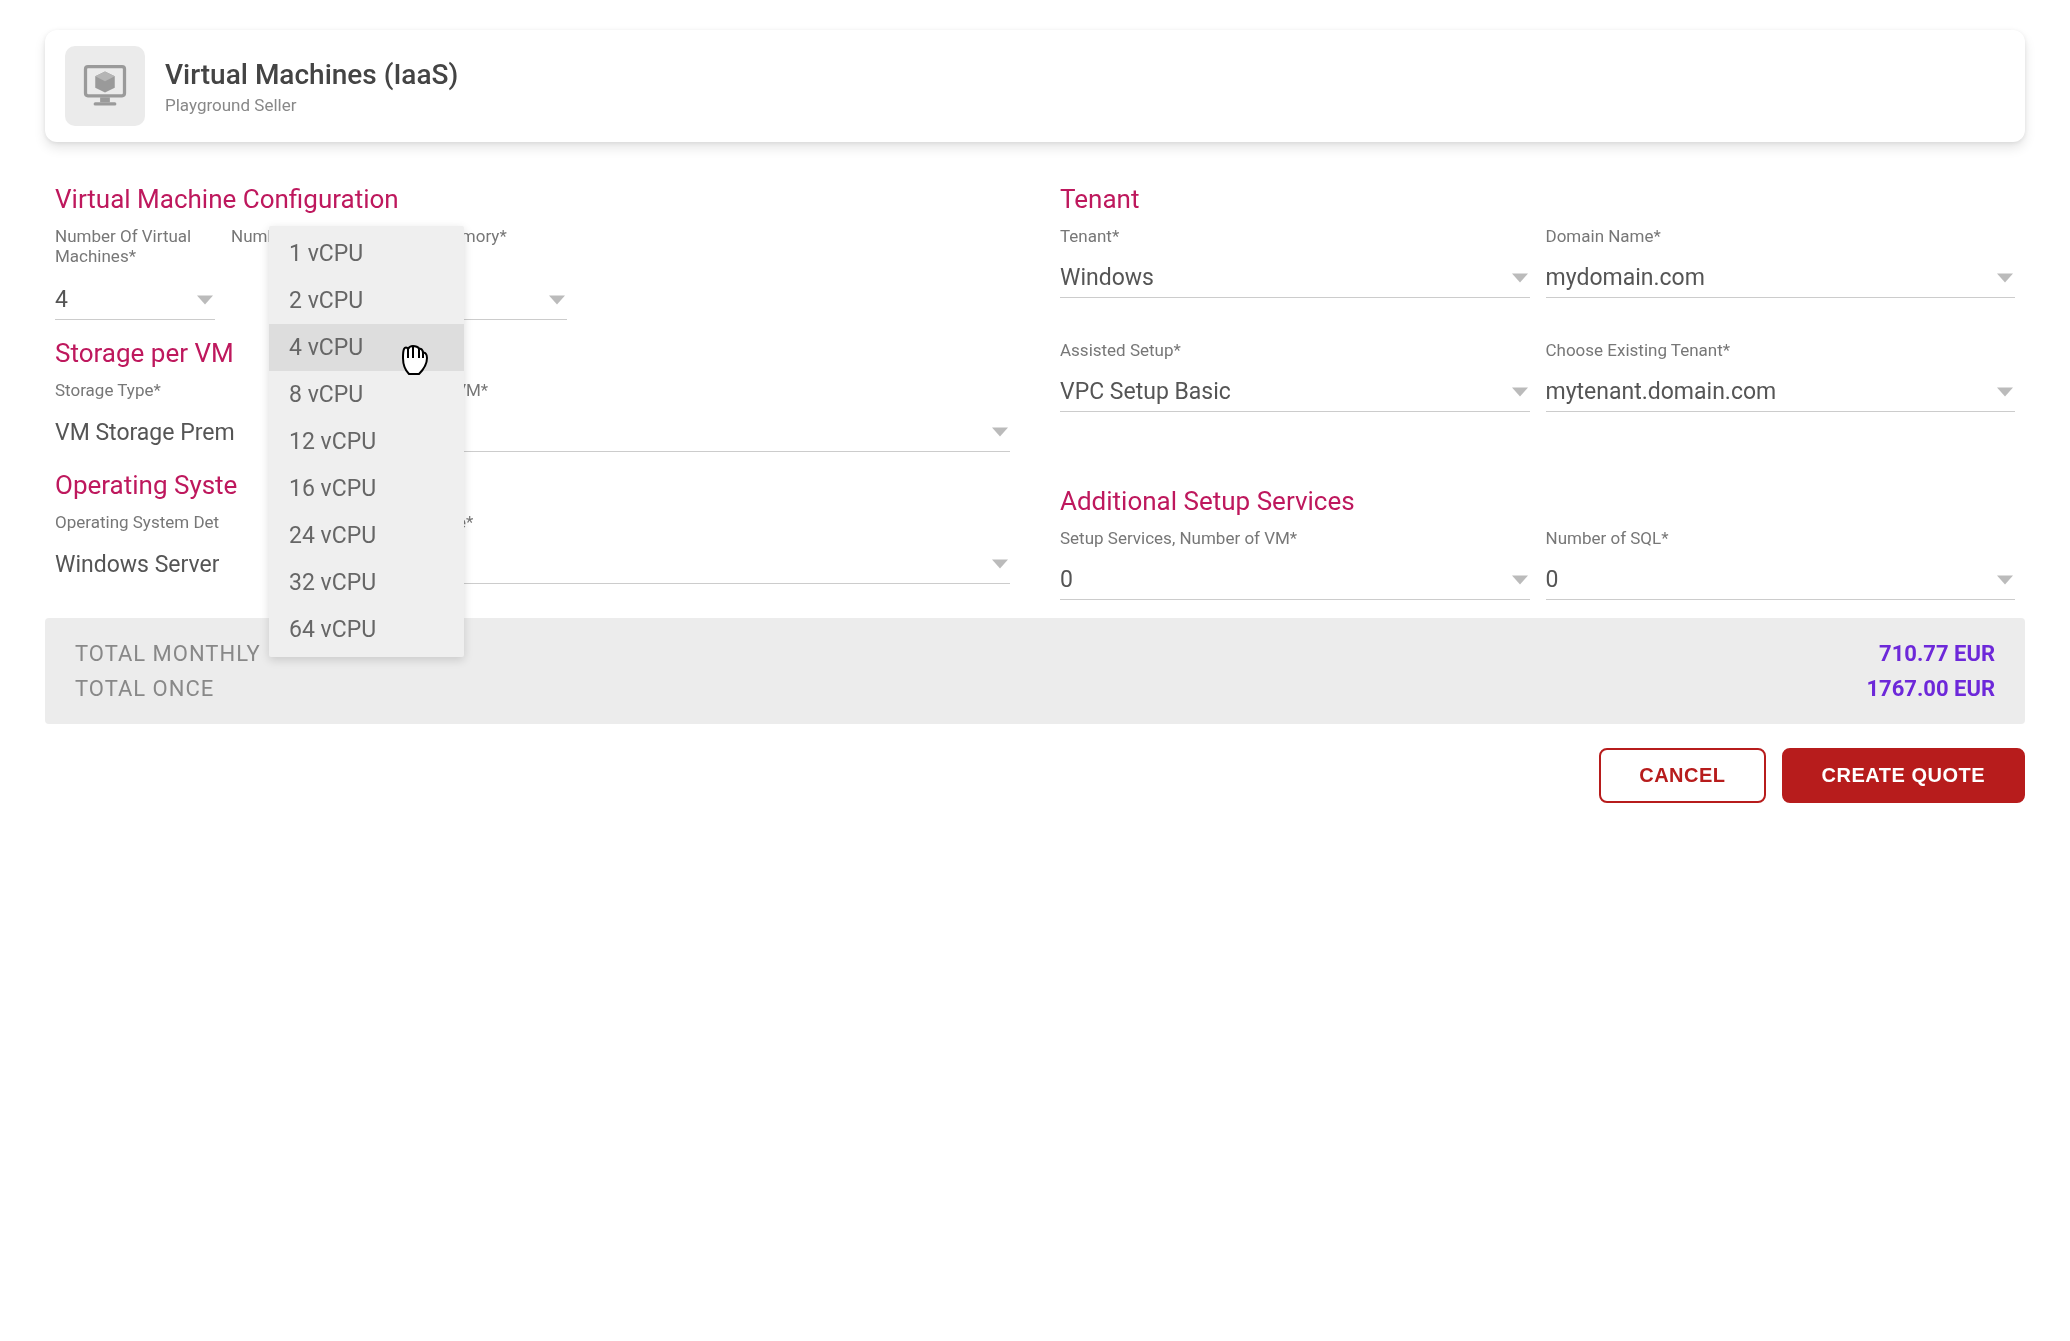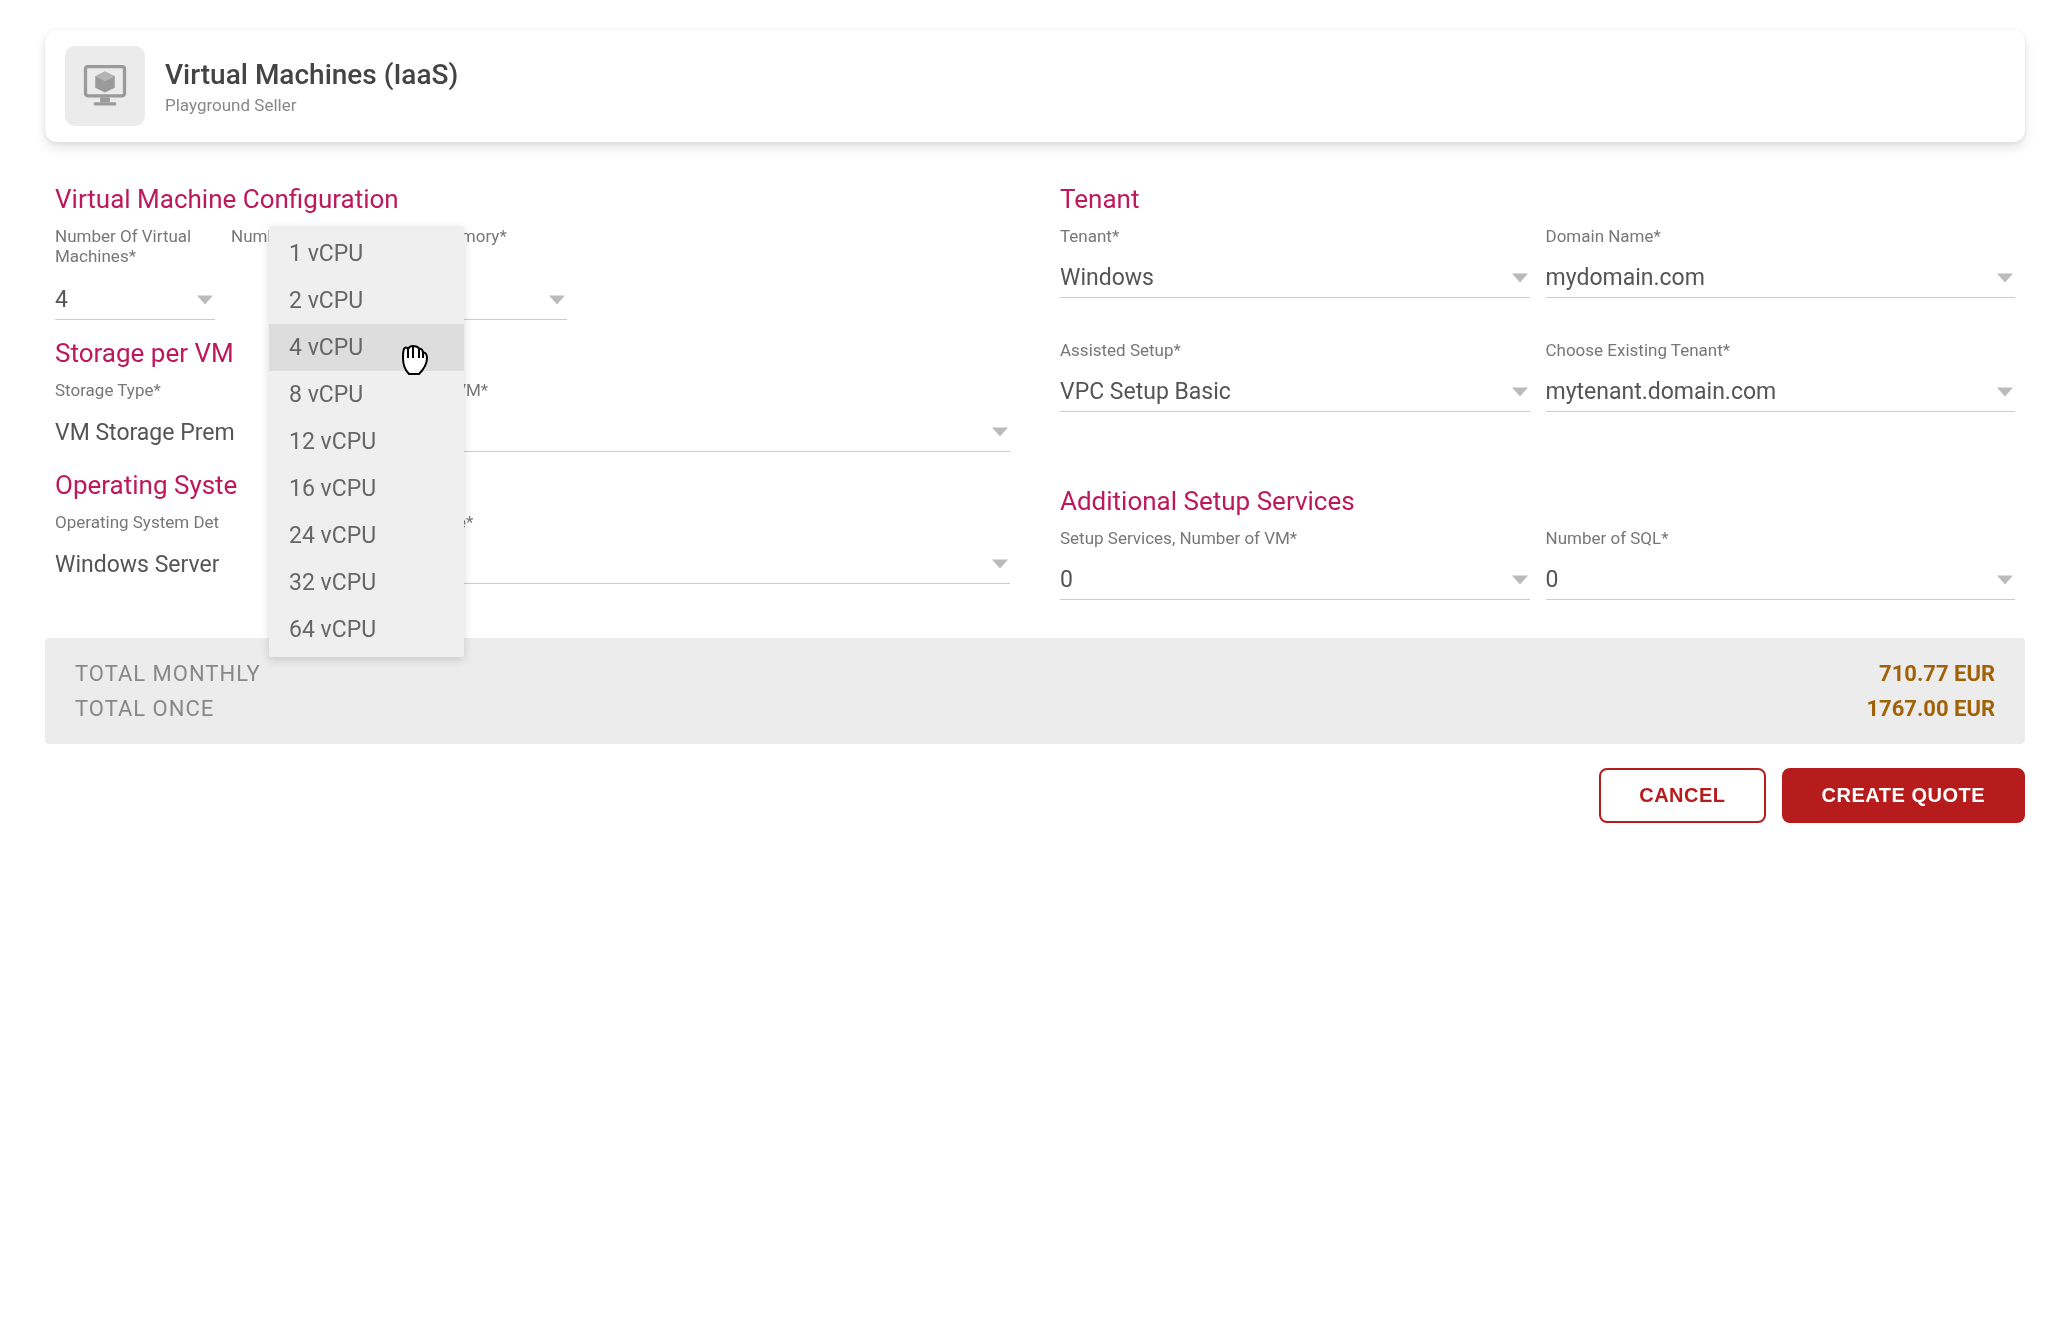--- a/index.html
+++ b/index.html
@@ -137,38 +137,37 @@
     .cursor-pointer {
       position: absolute;
       left: 346px;
       top: 168px;
       z-index: 20;
       pointer-events: none;
     }
     .totals {
       background: #ececec;
       padding: 18px 30px;
-      margin-top: 20px;
       border-radius: 4px;
     }
     .totals-row {
       display: flex;
       justify-content: space-between;
       align-items: center;
       padding: 5px 0;
     }
     .totals-label {
       font-size: 22px;
       color: #888;
       letter-spacing: 1px;
     }
     .totals-value {
       font-size: 22px;
       font-weight: 700;
-      color: #a16207;
+      color: #6d28d9;
     }
     .actions {
       display: flex;
       justify-content: flex-end;
       gap: 16px;
       margin-top: 24px;
     }
     .btn {
       padding: 14px 38px;
       font-size: 20px;

